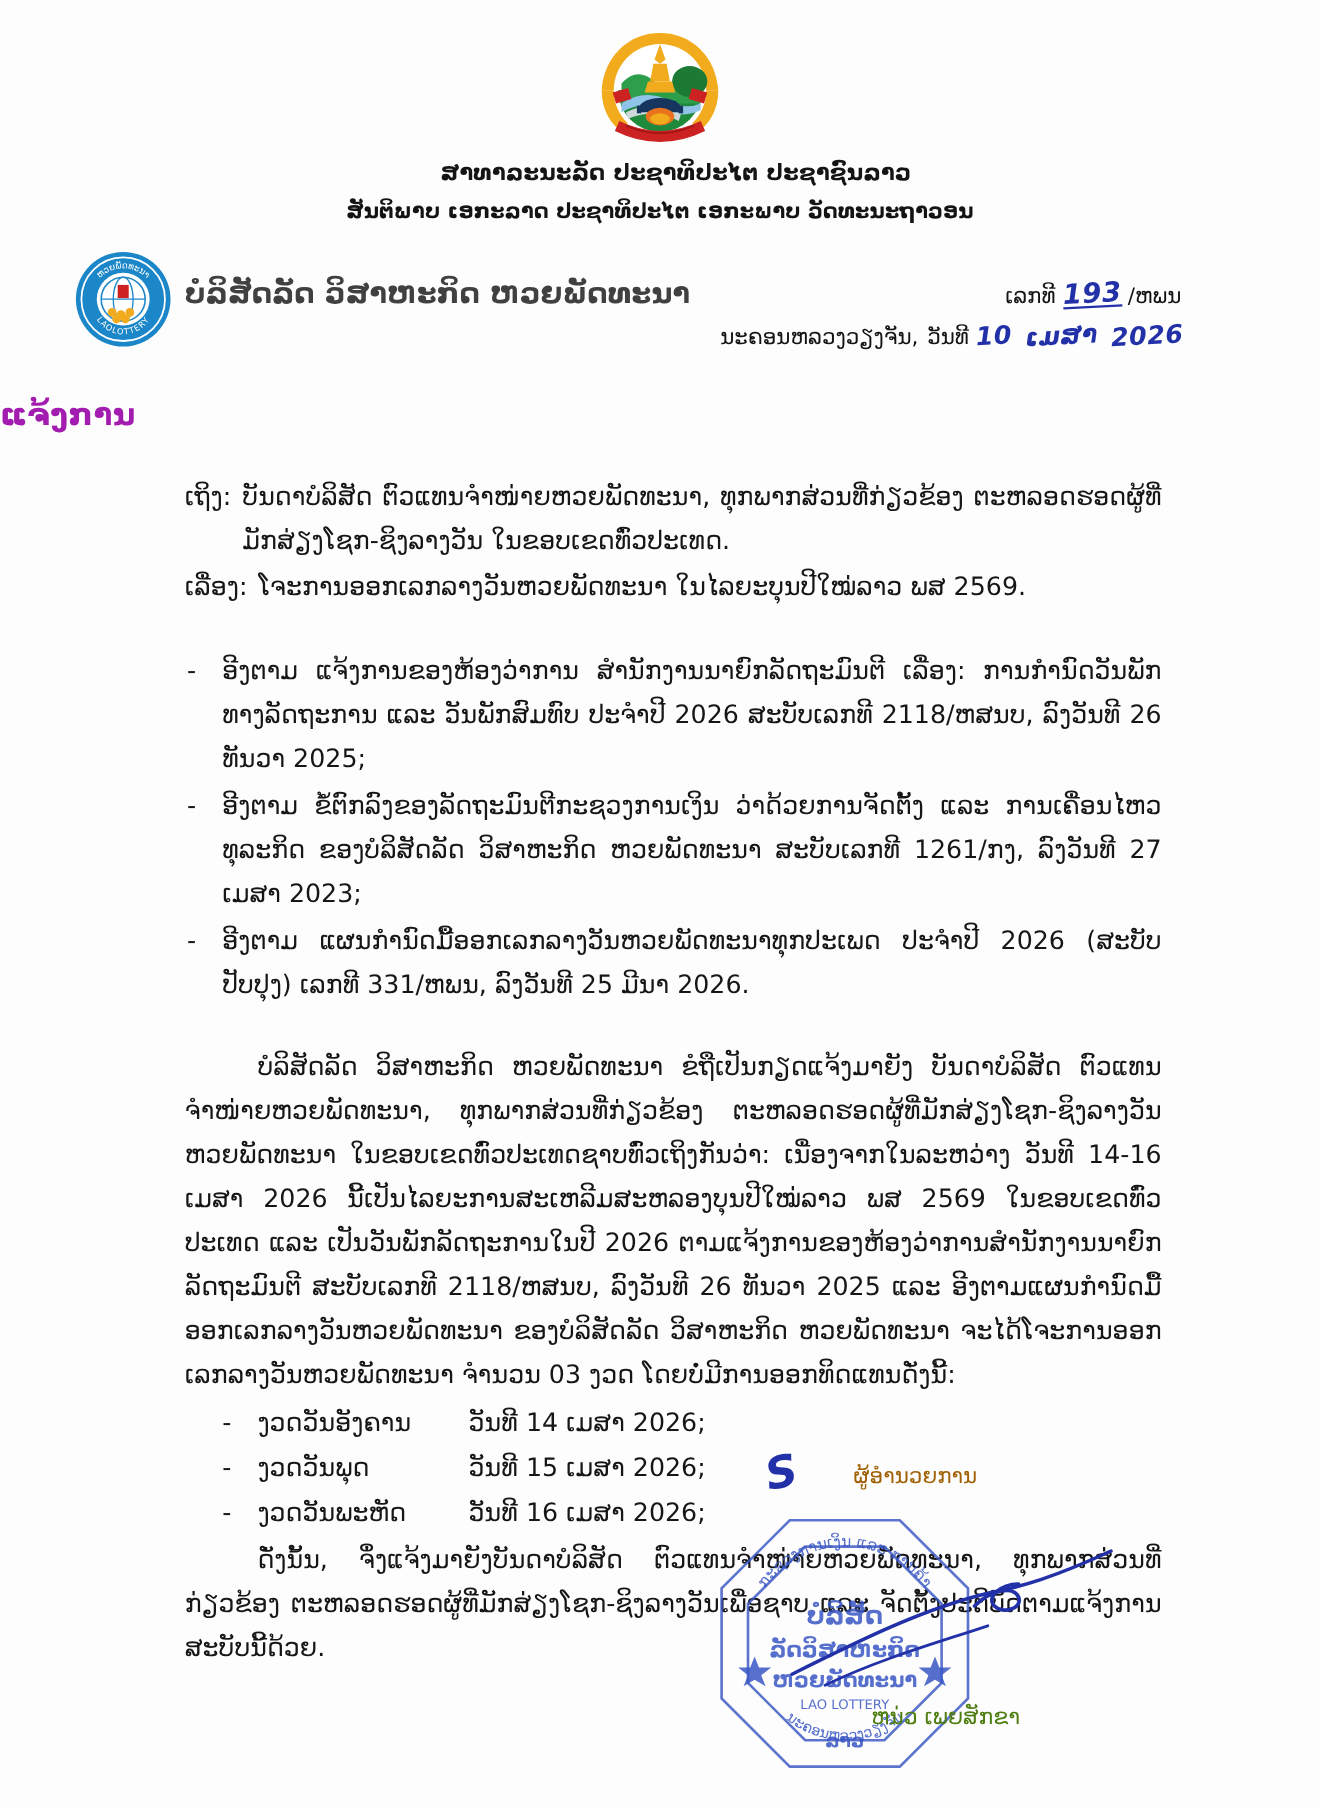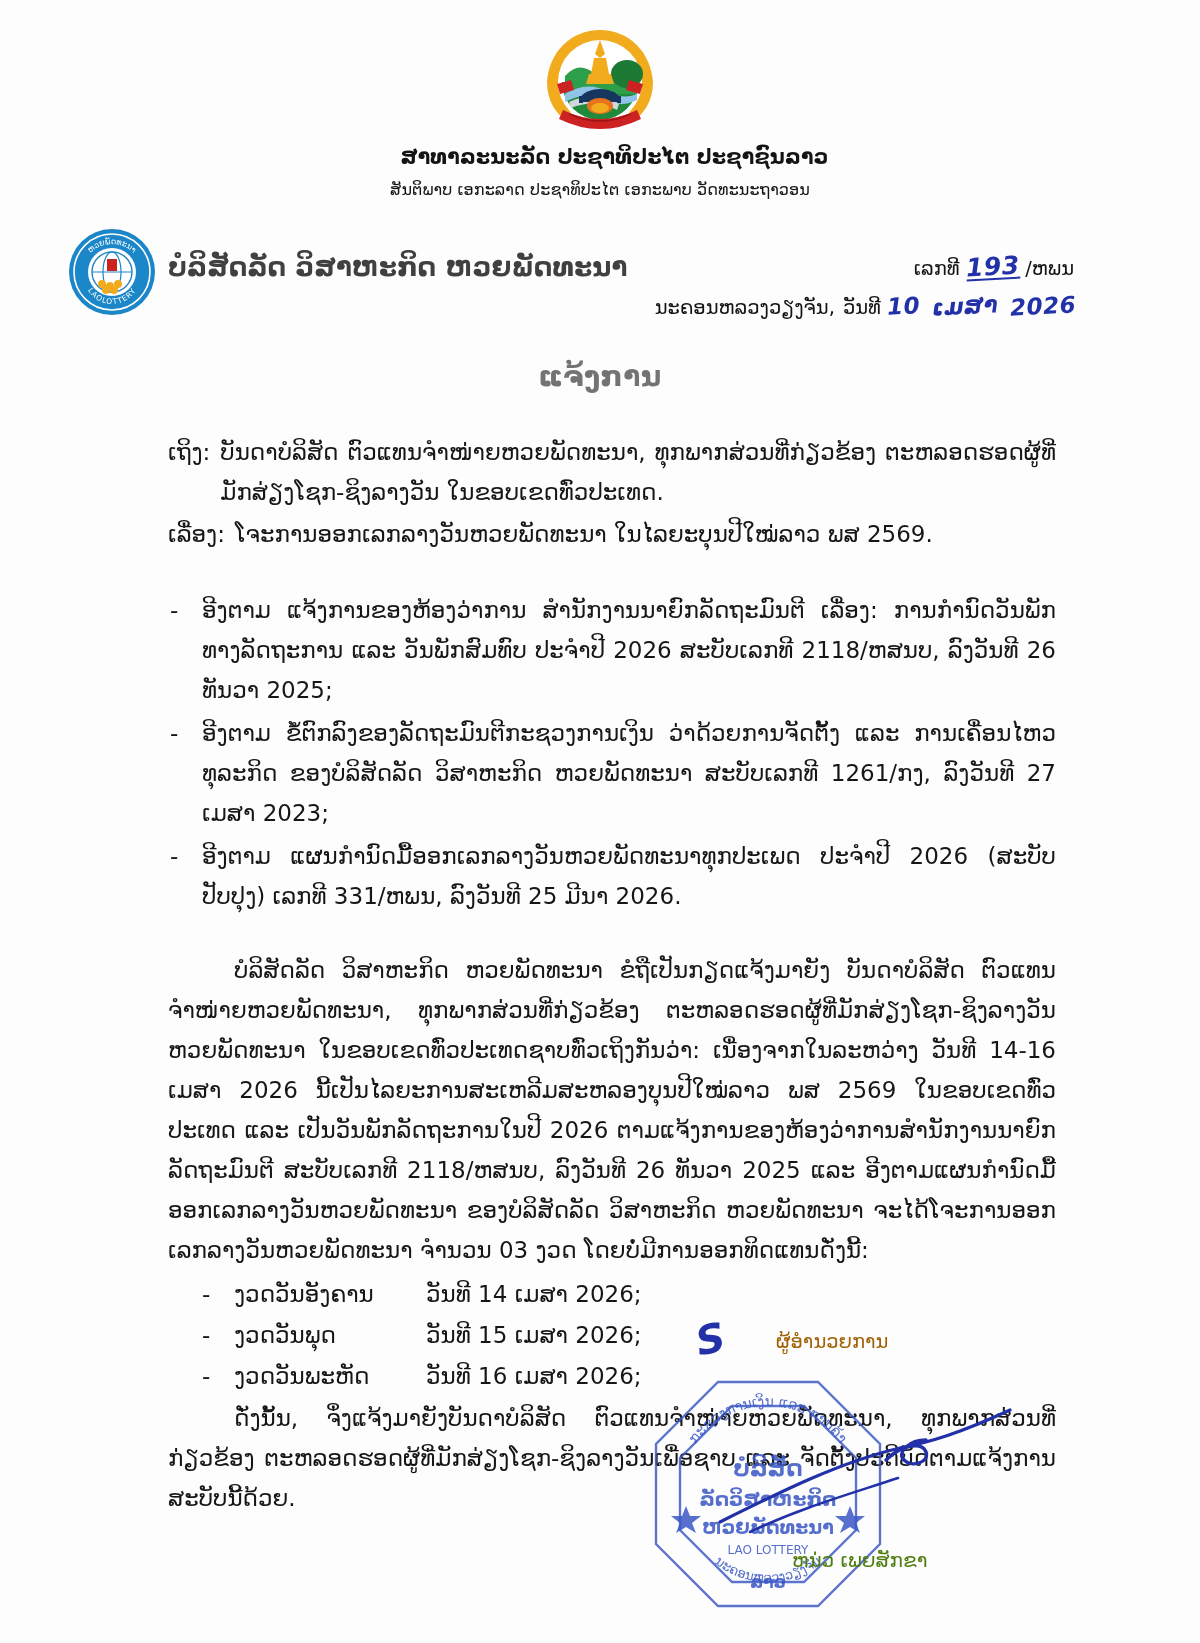--- a/index.html
+++ b/index.html
@@ -46,24 +46,24 @@
     line-height: 1.55;
   }
   .nat-line-1 {
     font-size: 20.5px;
     letter-spacing: .2px;
     color: #141414;
     font-weight: 600;
     padding-left: 29px;
   }
   .nat-line-2 {
-    font-size: 16px;
+    font-size: 19px;
     letter-spacing: .1px;
     color: #141414;
-    font-weight: 400;
+    font-weight: 700;
     margin-top: 4px;
     text-align: center;
   }
 
   
   .org-logo {
     position: absolute;
     left: 68px;
     top: 228px;
     width: 88px;
@@ -114,25 +114,25 @@
     font-size: 23px;
     text-decoration: none;
   }
   .doc-meta-row.place { margin-left: -230px; justify-content: space-between; }
 
   
   .doc-title {
     position: absolute;
     top: 360px;
     left: 0; right: 0;
-    text-align: center;
+    text-align: left;
     font-size: 28px;
     font-weight: 700;
     letter-spacing: .5px;
-    color: #737373;
+    color: #a21caf;
   }
 
   
   .body-area {
     position: absolute;
     top: 432px;
     left: 168px;
     width: 888px;
     font-size: 23px;
     line-height: 1.74;

